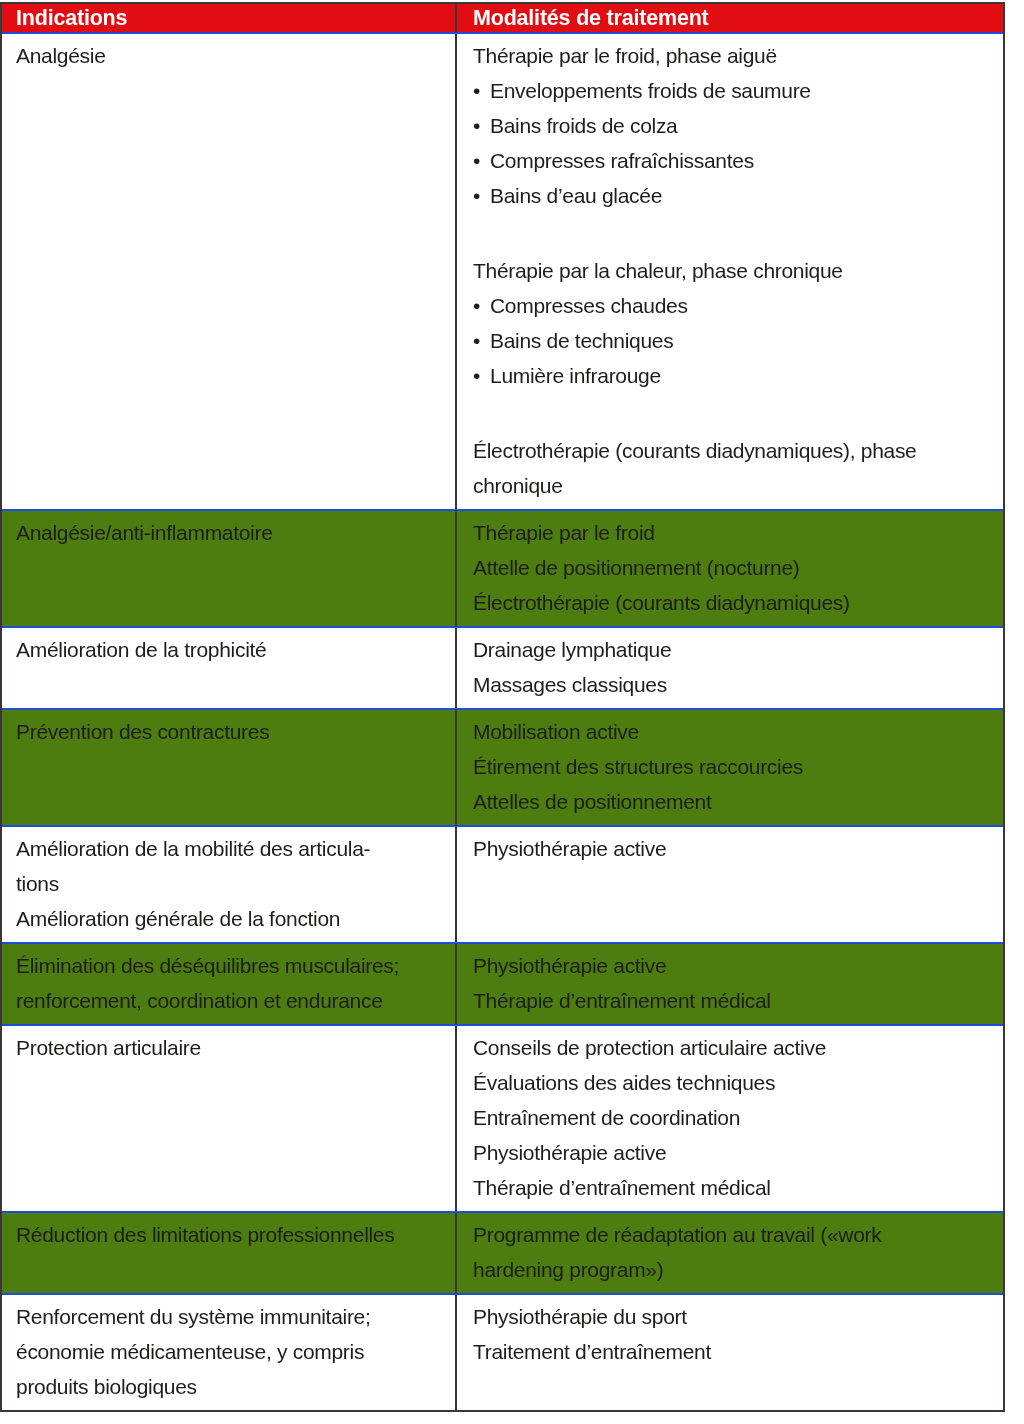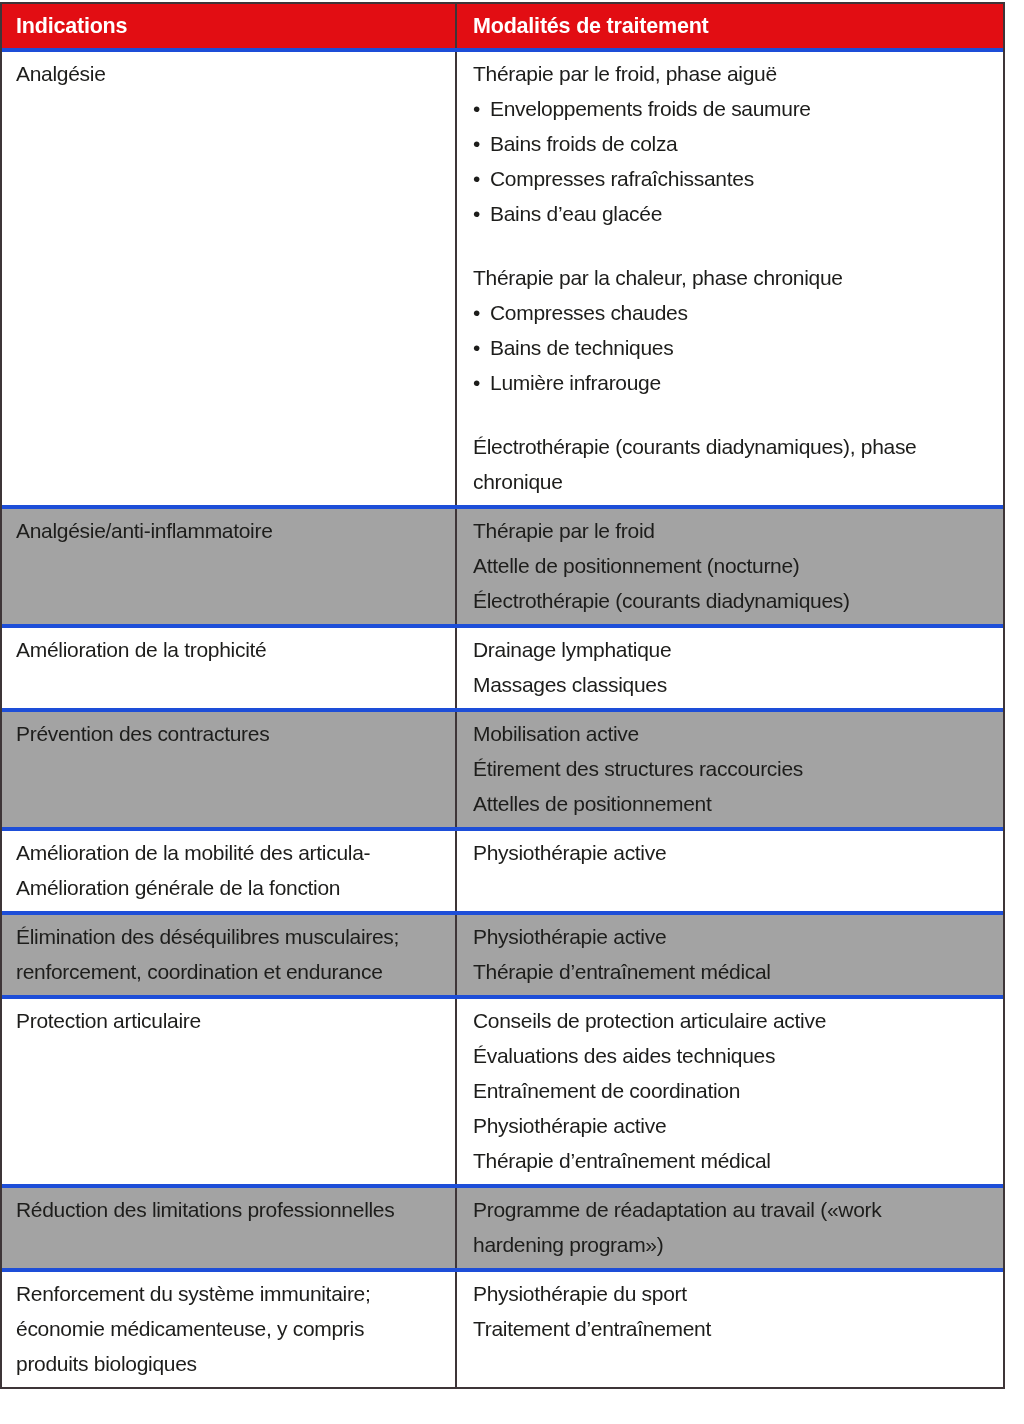--- a/index.html
+++ b/index.html
@@ -5,32 +5,32 @@
   html, body { margin:0; padding:0; }
   body {
     width:1024px; height:1424px; background:#ffffff;
     font-family:"Liberation Sans", sans-serif;
     color:#1d1d1b; position:relative; overflow:hidden;
   }
   .tbl {
     position:absolute; top:2px; left:0; width:1005px;
     border:2px solid #3e3538; box-sizing:border-box; background:#fff;
   }
-  .thead { display:flex; background:#e20d13; height:44px; align-items:center; }
+  .thead { display:flex; background:#e20d13; height:28px; align-items:center; }
   .th {
     color:#ffffff; font-weight:bold; font-size:21.5px; letter-spacing:-0.2px;
   }
   .cl { flex:0 0 453px; box-sizing:border-box; padding-left:14px; padding-right:12px; }
   .cr { flex:1 1 auto; box-sizing:border-box; padding-left:16px; padding-right:8px; border-left:2px solid #3e3538; }
   .thead .cr { border-left-color:#3e3538; height:100%; display:flex; align-items:center; }
-  .tr { display:flex; border-top:4px solid #1d4ed8; align-items:stretch; }
-  .tr.alt { background:#a3a3a3; }
+  .tr { display:flex; border-top:2px solid #1d4ed8; align-items:stretch; }
+  .tr.alt { background:#4d7c0f; }
   .cell { padding-top:4px; padding-bottom:6px; font-size:21px; line-height:35px; letter-spacing:-0.3px; }
   .line { white-space:nowrap; }
-  .group + .group { margin-top:29px; }
+  .group + .group { margin-top:40px; }
   .dot { display:inline-block; width:17px; }
 </style>
 </head>
 <body>
 
 <div class="tbl">
 
   <div class="thead">
     <div class="th cl">Indications</div>
     <div class="th cr">Modalités de traitement</div>
@@ -95,20 +95,21 @@
         <div class="line">Mobilisation active</div>
         <div class="line">Étirement des structures raccourcies</div>
         <div class="line">Attelles de positionnement</div>
       </div>
     </div>
   </div>
 
   <div class="tr">
     <div class="cl cell">
       <div class="line">Amélioration de la mobilité des articula-</div>
+      <div class="line">tions</div>
       <div class="line">Amélioration générale de la fonction</div>
     </div>
     <div class="cr cell">
       <div class="group">
         <div class="line">Physiothérapie active</div>
       </div>
     </div>
   </div>
 
   <div class="tr alt">

